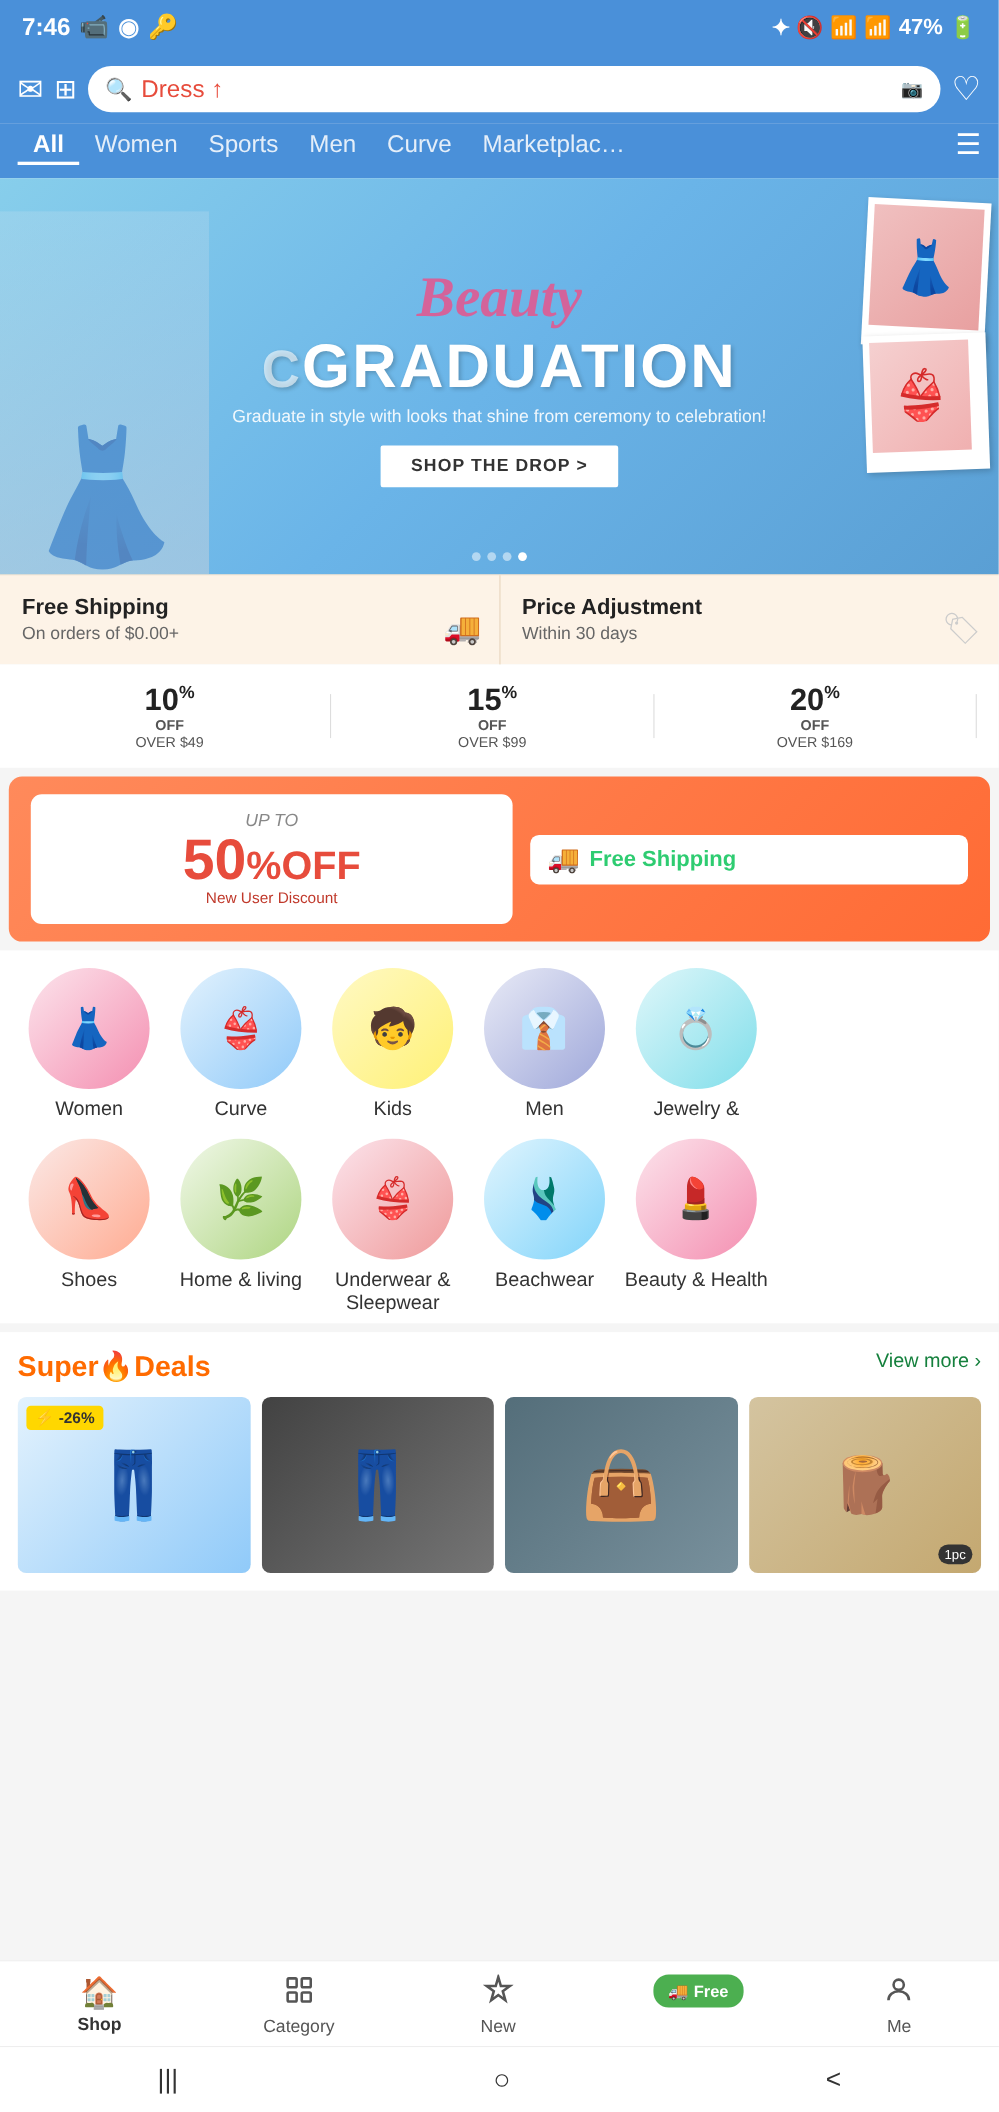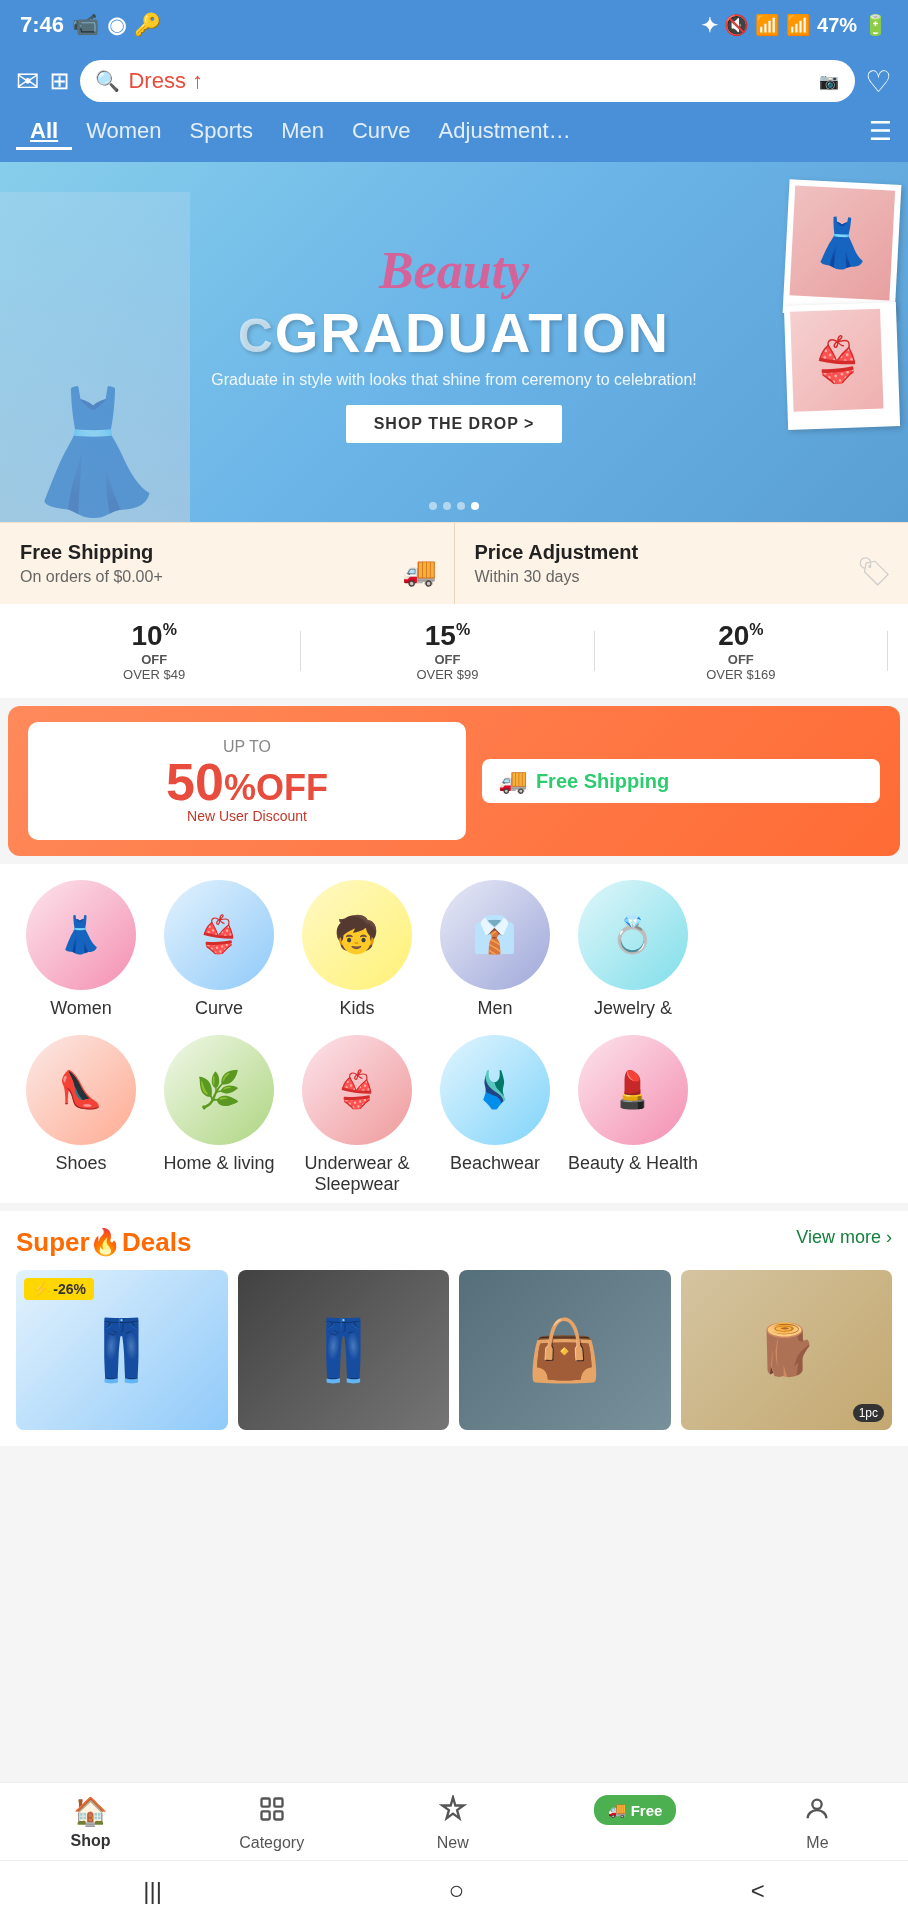--- a/index.html
+++ b/index.html
@@ -64,21 +64,20 @@
       cursor: pointer;
       white-space: nowrap;
       opacity: 0.85;
     }
     .nav-tab.active {
       color: white;
       font-weight: bold;
       opacity: 1;
       border-bottom: 3px solid white;
       padding-bottom: 3px;
-      text-decoration: underline;
     }
     .nav-menu { color: white; font-size: 26px; margin-left: auto; cursor: pointer; }
 
     
     .hero-banner {
       background: linear-gradient(135deg, #87CEEB 0%, #6ab4e8 50%, #5a9fd4 100%);
       height: 360px;
       position: relative;
       overflow: hidden;
       display: flex;
@@ -250,21 +249,21 @@
       padding: 16px 20px;
       gap: 16px;
       min-height: 130px;
     }
     .promo-left {
       background: white;
       border-radius: 10px;
       padding: 16px 20px;
       flex: 1;
     }
-    .promo-up-to { font-size: 16px; color: #888; text-align: center; }
+    .promo-up-to { font-size: 16px; color: #888; text-align: center; font-style: italic; }
     .promo-big { font-size: 52px; font-weight: 900; color: #e74c3c; line-height: 1; text-align: center; }
     .promo-big-off { font-size: 30px; font-weight: 900; color: #e74c3c; text-align: center; }
     .promo-sub { font-size: 14px; color: #c0392b; text-align: center; }
     .promo-right { flex: 1; display: flex; flex-direction: column; gap: 10px; }
     .free-ship-banner {
       background: white;
       border-radius: 8px;
       padding: 8px 16px;
       display: flex;
       align-items: center;
@@ -500,21 +499,21 @@
   </div>
   <span class="heart-icon">♡</span>
 </div>
 
 <div class="nav-tabs">
   <span class="nav-tab active">All</span>
   <span class="nav-tab">Women</span>
   <span class="nav-tab">Sports</span>
   <span class="nav-tab">Men</span>
   <span class="nav-tab">Curve</span>
-  <span class="nav-tab">Adjustment…</span>
+  <span class="nav-tab">Marketplac…</span>
   <span class="nav-menu">☰</span>
 </div>
 
 <div class="hero-banner">
 
   <div style="position:absolute;left:0;bottom:0;width:190px;height:330px;overflow:hidden;">
     <div style="width:100%;height:100%;background:linear-gradient(180deg,rgba(220,230,240,0.2) 0%,rgba(200,210,220,0.5) 100%);display:flex;align-items:flex-end;justify-content:center;">
       <div style="font-size:120px;opacity:0.5;">👗</div>
     </div>
   </div>

